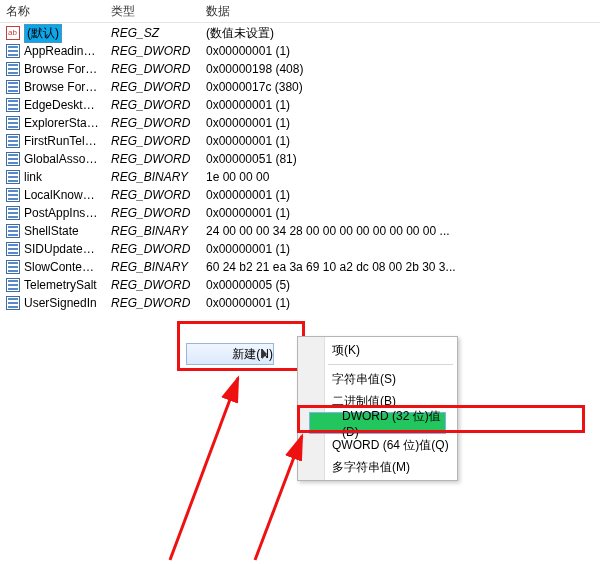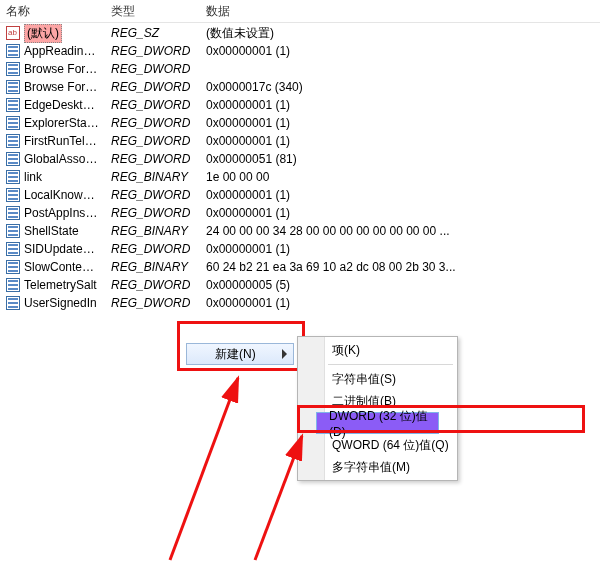--- a/index.html
+++ b/index.html
@@ -78,39 +78,40 @@
       linear-gradient(#5a8ac6,#5a8ac6) 0 0/100% 2px no-repeat,
       linear-gradient(#5a8ac6,#5a8ac6) 0 4px/100% 2px no-repeat,
       linear-gradient(#5a8ac6,#5a8ac6) 0 8px/100% 2px no-repeat;
   }
   .name-text {
     overflow:hidden;
     text-overflow:ellipsis;
     white-space:nowrap;
   }
   .selected {
-    background:#fca5a5;
+    background:#0ea5e9;
     border:1px dotted #888;
     padding:0 2px;
   }
 
   
   .ctx-menu1 {
     position:absolute;
     left:186px;
     top:343px;
-    width:108px;
+    width:88px;
     height:22px;
     background:linear-gradient(#f0f6ff,#dce9fb);
     border:1px solid #9ab7d9;
     box-sizing:border-box;
     display:flex;
     align-items:center;
     padding-left:28px;
     color:#000;
+    justify-content:flex-end;
   }
   .ctx-menu1 .arrow {
     position:absolute;
     right:6px;
     top:5px;
     width:0;height:0;
     border-left:5px solid #333;
     border-top:5px solid transparent;
     border-bottom:5px solid transparent;
   }
@@ -145,24 +146,24 @@
   }
   .ctx-menu2 .item {
     position:relative;
     height:22px;
     display:flex;
     align-items:center;
     padding-left:34px;
     color:#000;
   }
   .ctx-menu2 .item.hover {
-    background:#8b5cf6;
+    background:#22c55e;
     border:1px solid #7eb4ea;
-    margin:0 18px;
-    padding-left:12px;
+    margin:0 11px;
+    padding-left:32px;
     box-sizing:border-box;
   }
   .ctx-menu2 .sep {
     height:1px;
     background:#d8d8d8;
     margin:3px 4px 3px 30px;
     position:relative;
   }
   .highlight-box2 {
     position:absolute;
@@ -206,28 +207,29 @@
         </div>
         <div class="cell type-cell">REG_DWORD</div>
         <div class="cell data-cell">0x00000001 (1)</div>
       </div>
       <div class="row">
         <div class="cell name-cell">
           <span class="icon icon-bin"></span>
           <span class="name-text">Browse For Fol...</span>
         </div>
         <div class="cell type-cell">REG_DWORD</div>
+        <div class="cell data-cell">0x00000198 (408)</div>
       </div>
       <div class="row">
         <div class="cell name-cell">
           <span class="icon icon-bin"></span>
           <span class="name-text">Browse For Fol...</span>
         </div>
         <div class="cell type-cell">REG_DWORD</div>
-        <div class="cell data-cell">0x0000017c (340)</div>
+        <div class="cell data-cell">0x0000017c (380)</div>
       </div>
       <div class="row">
         <div class="cell name-cell">
           <span class="icon icon-bin"></span>
           <span class="name-text">EdgeDesktopS...</span>
         </div>
         <div class="cell type-cell">REG_DWORD</div>
         <div class="cell data-cell">0x00000001 (1)</div>
       </div>
       <div class="row">

